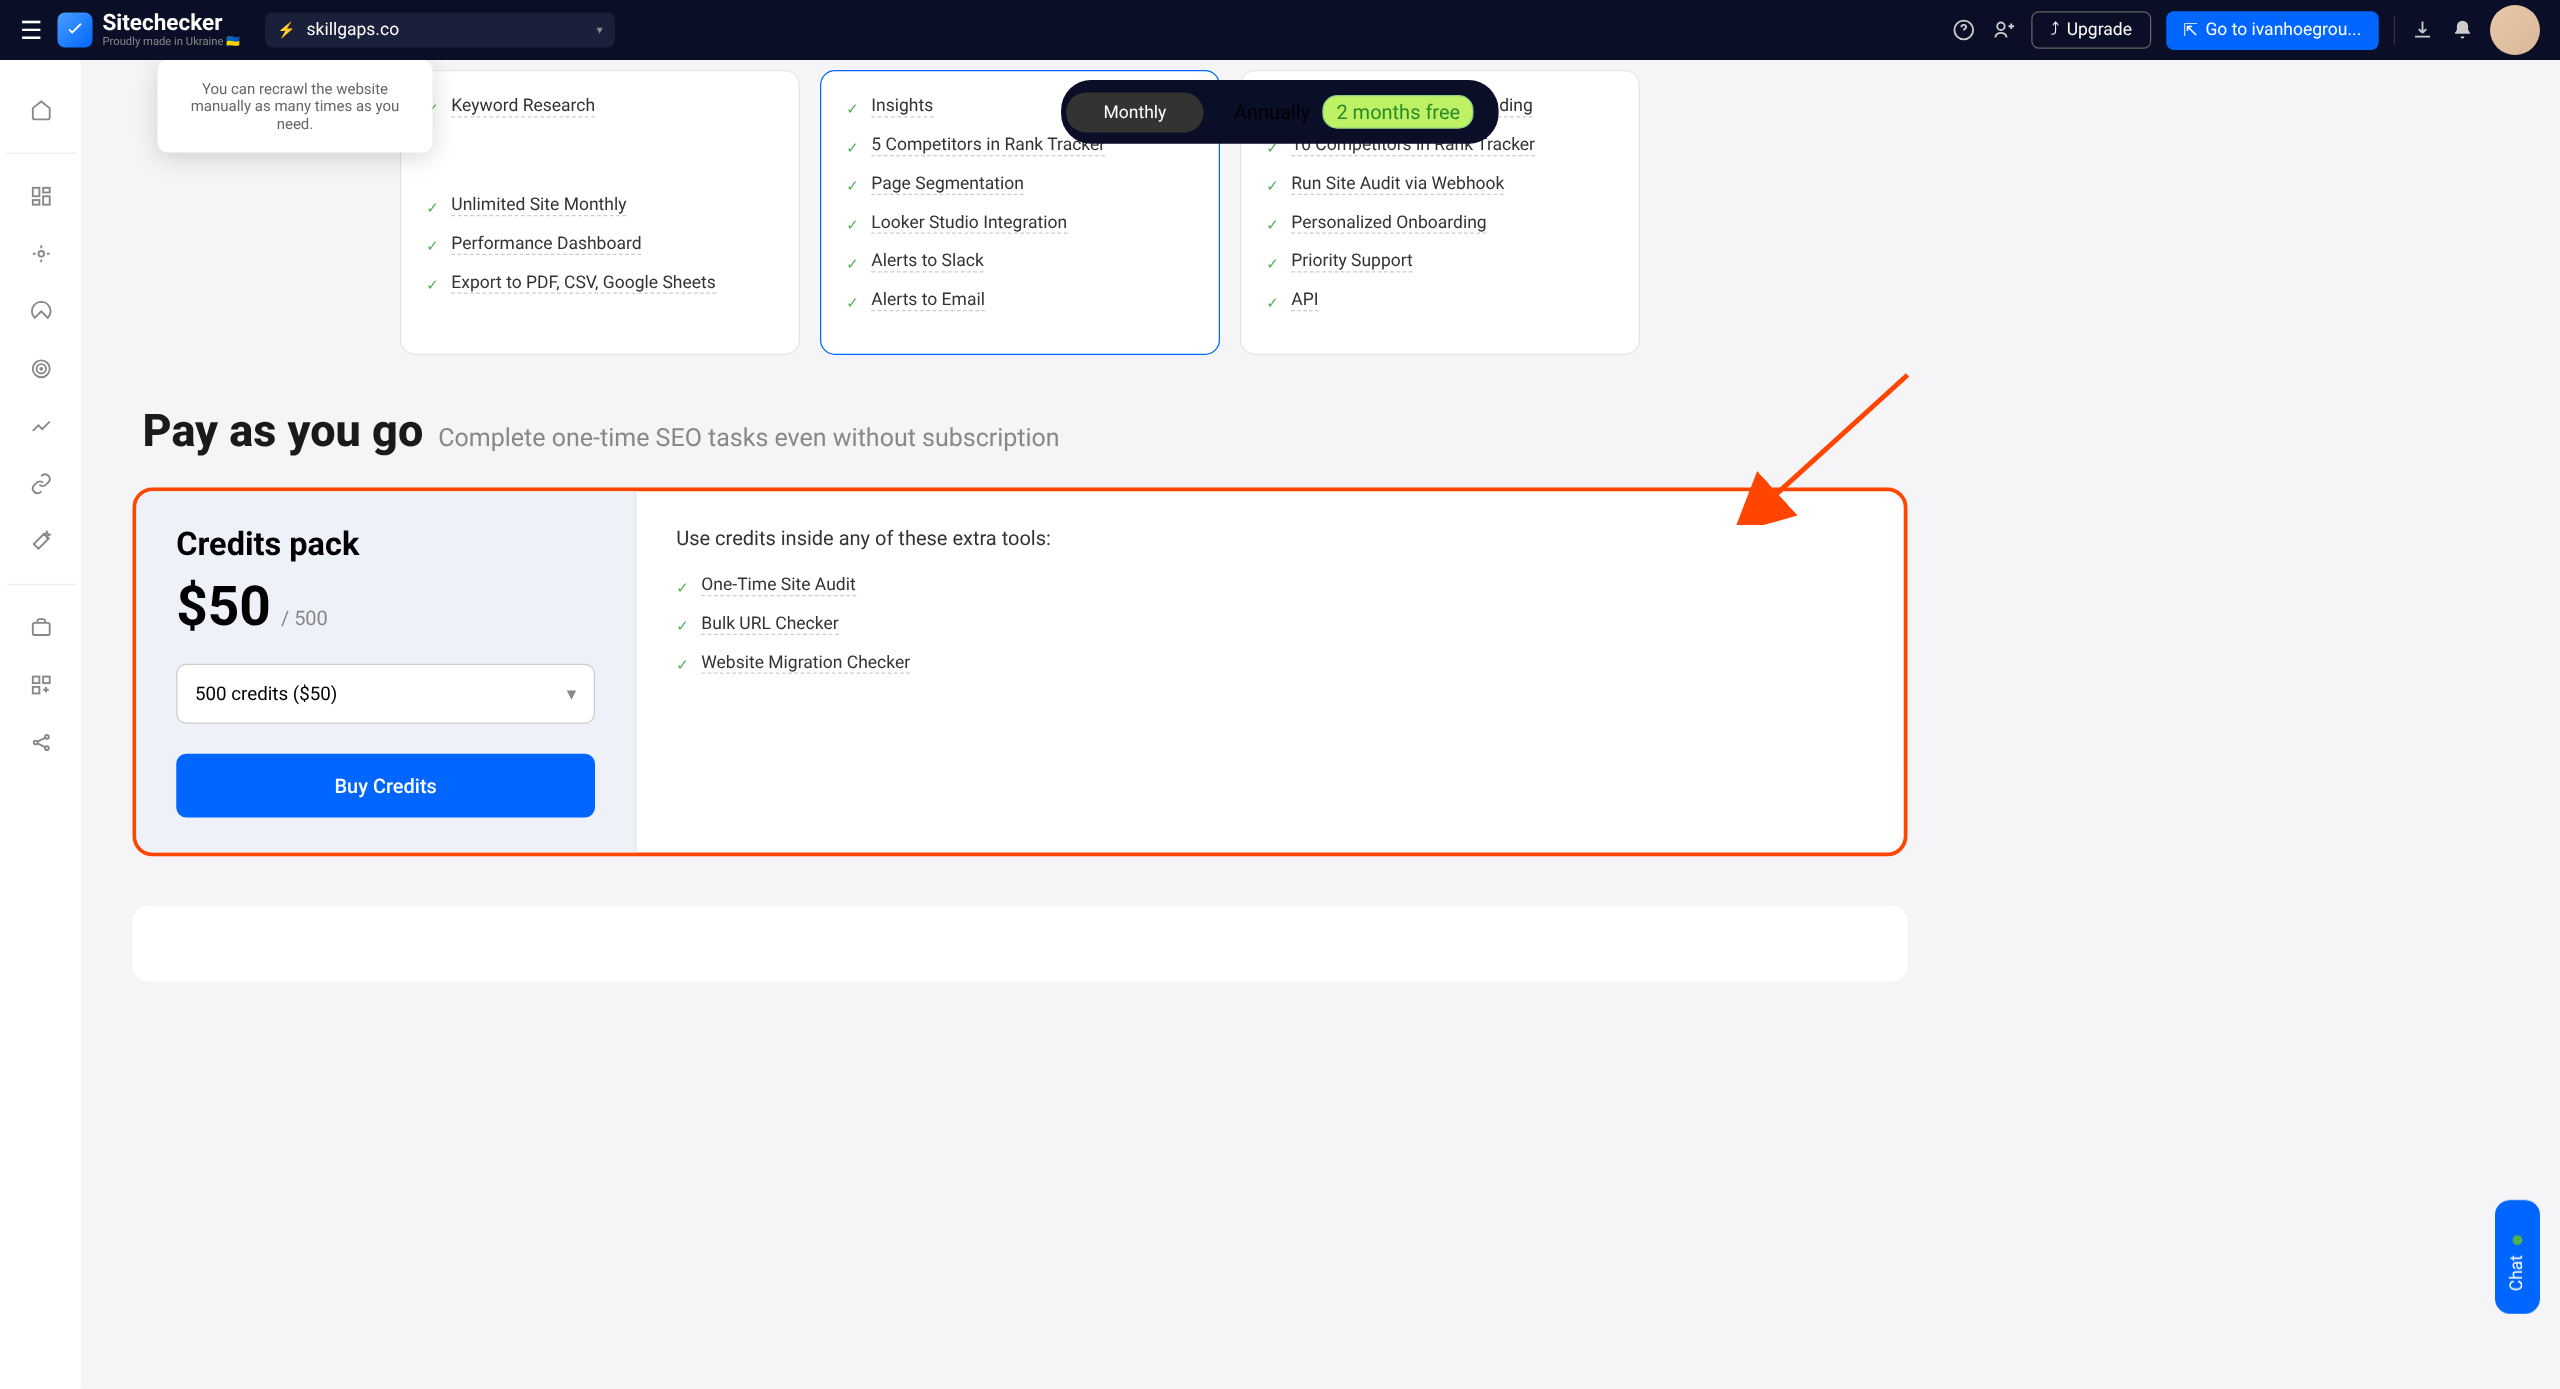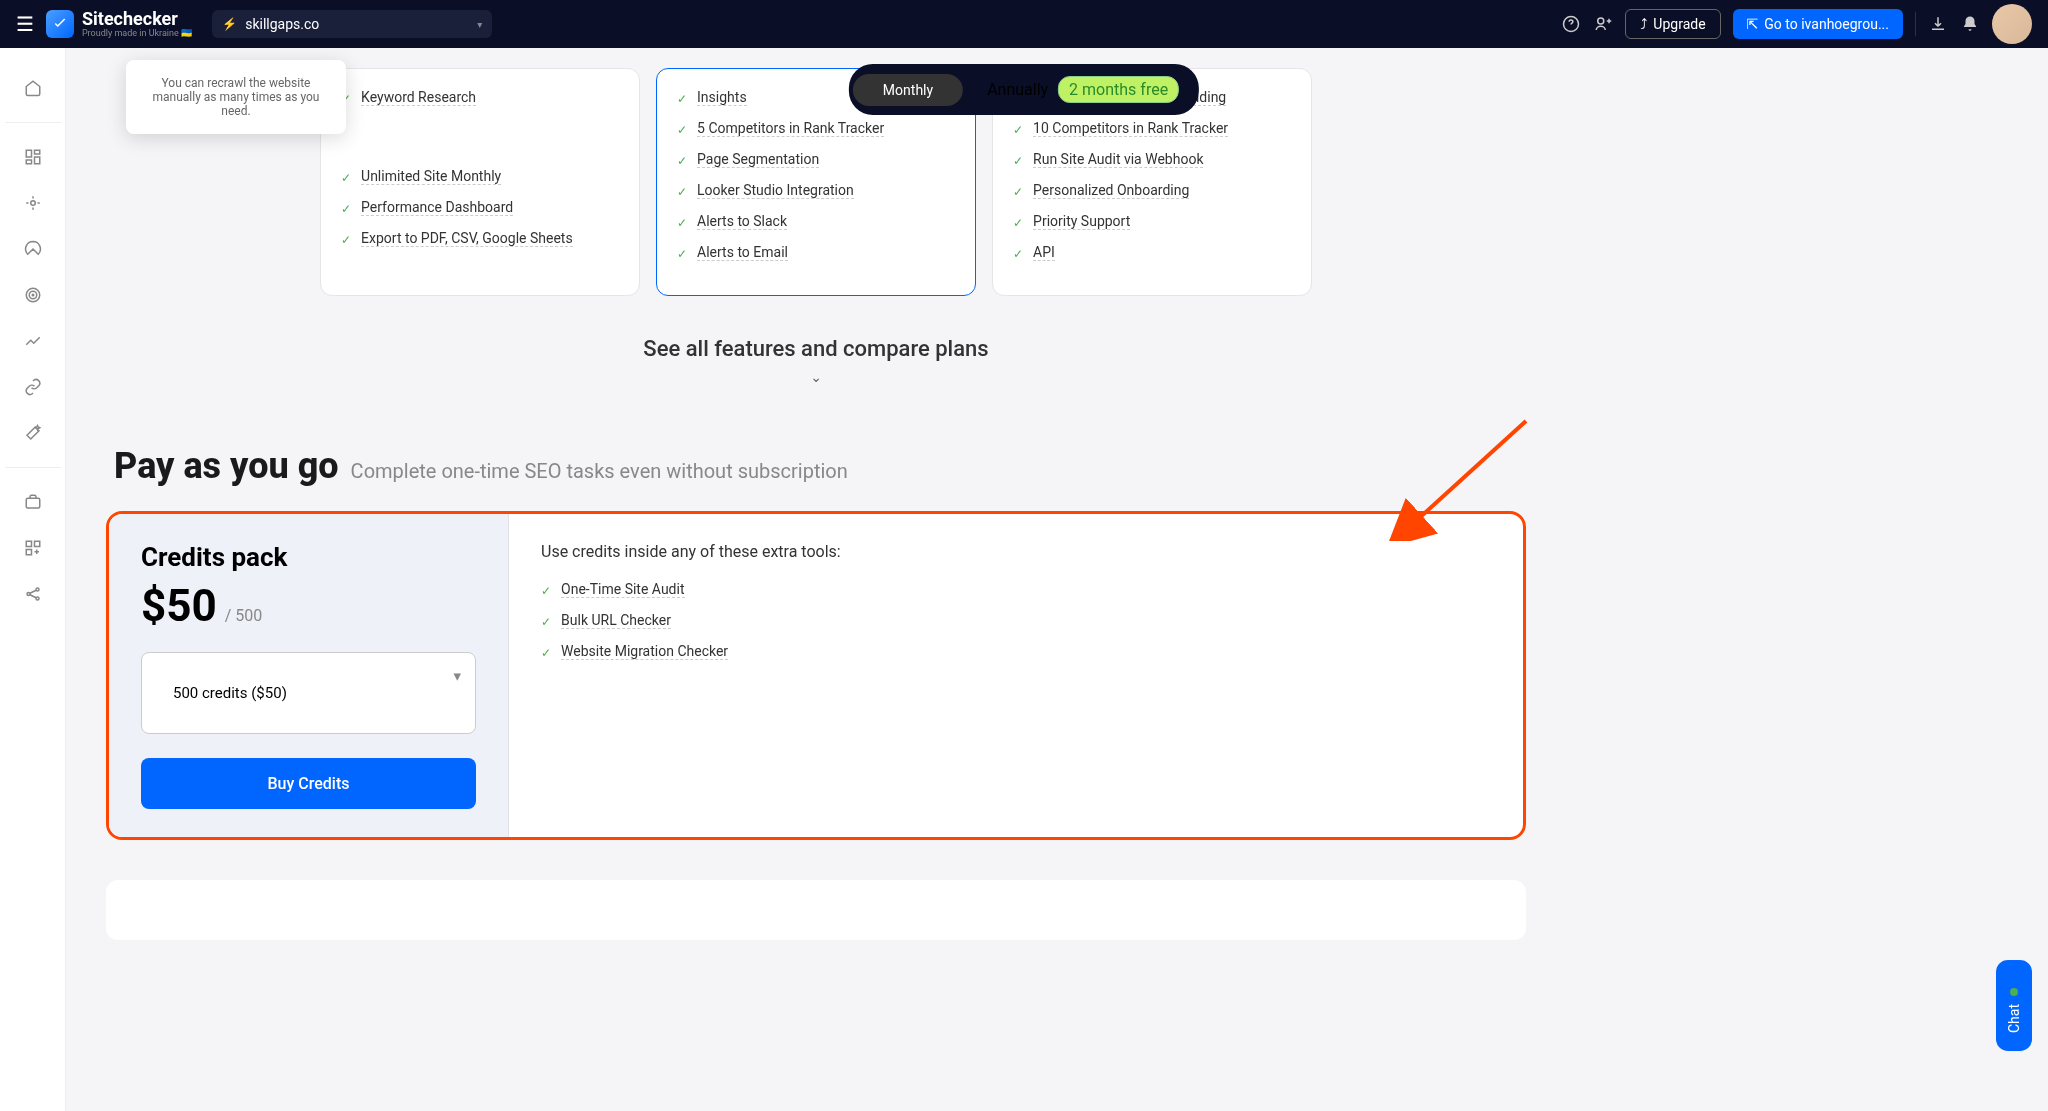--- a/index.html
+++ b/index.html
@@ -24,21 +24,21 @@
 .divider { width: 1px; height: 24px; background: #333; }
 .avatar { width: 40px; height: 40px; border-radius: 50%; background: #ddd; overflow: hidden; cursor: pointer; }
 .avatar-img { width: 100%; height: 100%; background: linear-gradient(135deg, #e8c8a8, #d8b898); }
 
 
 .sidebar { position: fixed; left: 0; top: 48px; bottom: 0; width: 66px; background: #fff; border-right: 1px solid #eee; display: flex; flex-direction: column; align-items: center; padding-top: 20px; gap: 6px; z-index: 50; }
 .sidebar-item { width: 40px; height: 40px; display: flex; align-items: center; justify-content: center; border-radius: 8px; cursor: pointer; color: #888; }
 .sidebar-divider { width: 56px; height: 1px; background: #eee; margin: 8px 0; }
 
 
-.main { margin-left: 66px; margin-top: 48px; padding: 20px 40px; max-width: 1500px; }
+.main { margin-left: 66px; margin-top: 36px; padding: 20px 40px; max-width: 1500px; }
 
 
 .billing-toggle { position: fixed; top: 64px; left: 50%; transform: translateX(-50%); background: #0a0e27; border-radius: 24px; padding: 4px; display: flex; align-items: center; z-index: 40; }
 .toggle-option { padding: 8px 30px; color: #fff; font-size: 14px; cursor: pointer; border-radius: 20px; }
 .toggle-option.active { background: #333; }
 .toggle-annual { display: flex; align-items: center; gap: 10px; padding: 8px 16px 8px 24px; }
 .badge-green { background: #bef264; color: #2a8a2a; font-size: 16px; padding: 3px 10px; border-radius: 12px; border: 1px solid #8acc8a; }
 
 
 .plans-row { display: flex; gap: 16px; justify-content: center; margin-bottom: 40px; }
@@ -61,21 +61,21 @@
 .payg-title { font-size: 36px; font-weight: 800; color: #1a1a1a; }
 .payg-subtitle { font-size: 20px; color: #888; text-align: center; }
 
 
 .credits-box { border: 3px solid #ff4500; border-radius: 16px; display: flex; overflow: hidden; background: #fff; position: relative; }
 .credits-left { background: #eef1f8; padding: 28px 32px; width: 400px; border-right: 1px solid #e0e0e8; }
 .credits-pack-title { font-size: 26px; font-weight: 700; margin-bottom: 8px; }
 .credits-price-row { display: flex; align-items: baseline; gap: 8px; margin-bottom: 20px; }
 .credits-price { font-size: 44px; font-weight: 700; }
 .credits-per { font-size: 16px; color: #888; }
-.credits-select { width: 100%; padding: 31px; border: 1px solid #ccc; border-radius: 8px; font-size: 15px; background: #fff; margin-bottom: 24px; cursor: pointer; position: relative; }
+.credits-select { width: 100%; padding: 14px; border: 1px solid #ccc; border-radius: 8px; font-size: 15px; background: #fff; margin-bottom: 24px; cursor: pointer; position: relative; }
 .credits-select::after { content: "▾"; position: absolute; right: 14px; top: 14px; color: #888; }
 .buy-btn { width: 100%; padding: 16px; background: #0066ff; color: #fff; border: none; border-radius: 8px; font-size: 16px; font-weight: 500; cursor: pointer; }
 .credits-right { padding: 28px 32px; flex: 1; }
 .credits-tools-heading { font-size: 16px; color: #333; margin-bottom: 20px; }
 
 
 .arrow-svg { position: absolute; top: -100px; right: -10px; z-index: 30; pointer-events: none; }
 
 
 .chat-btn { position: fixed; bottom: 60px; right: 16px; background: #0066ff; color: #fff; padding: 18px 10px 28px; border-radius: 12px; writing-mode: vertical-rl; transform: rotate(180deg); font-size: 14px; cursor: pointer; display: flex; align-items: center; gap: 8px; }
@@ -298,24 +298,20 @@
             <span class="feature-text">Priority Support</span>
           </div>
         <div class="feature-item">
             <span class="feature-check">✓</span>
             <span class="feature-text">API</span>
           </div>
       </div>
     </div>
   </div>
 
-  <div class="compare-link">
-    <div class="compare-text">See all features and compare plans</div>
-    <div class="compare-chevron">⌄</div>
-  </div>
 
   <div class="payg-heading">
     <span class="payg-title">Pay as you go</span>
     <span class="payg-subtitle">Complete one-time SEO tasks even without subscription</span>
   </div>
 
   <div style="position:relative;">
     <svg class="arrow-svg" width="150" height="130">
       <defs>
           <marker id="ah" markerWidth="12" markerHeight="12" refX="2" refY="6" orient="auto">

